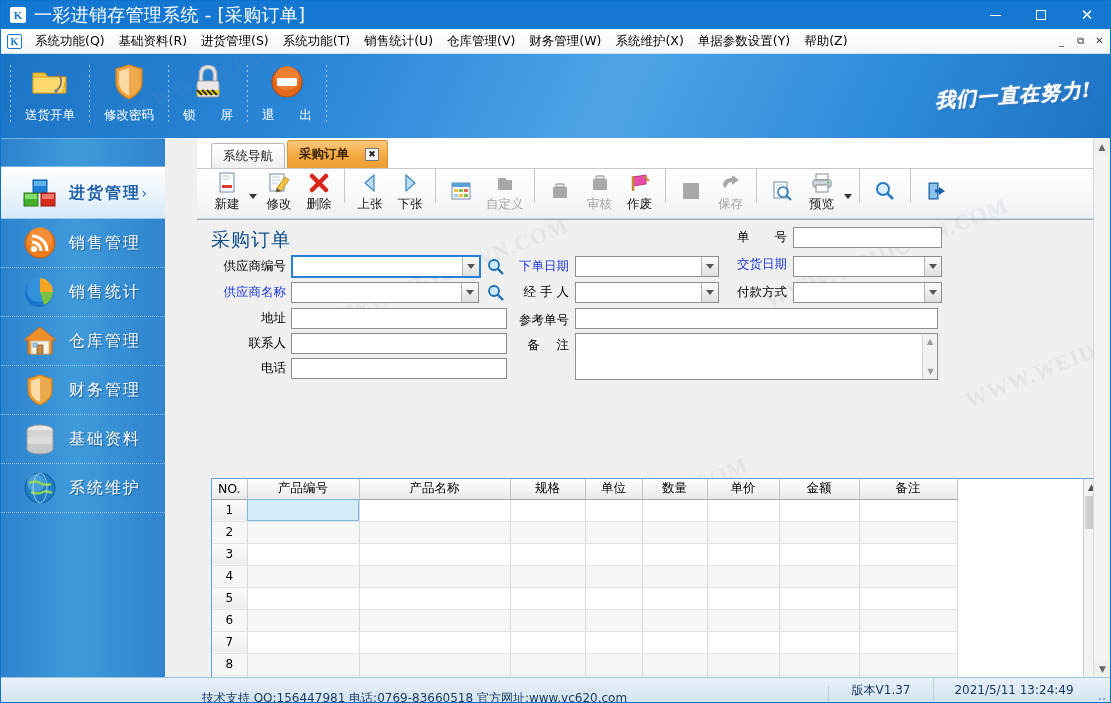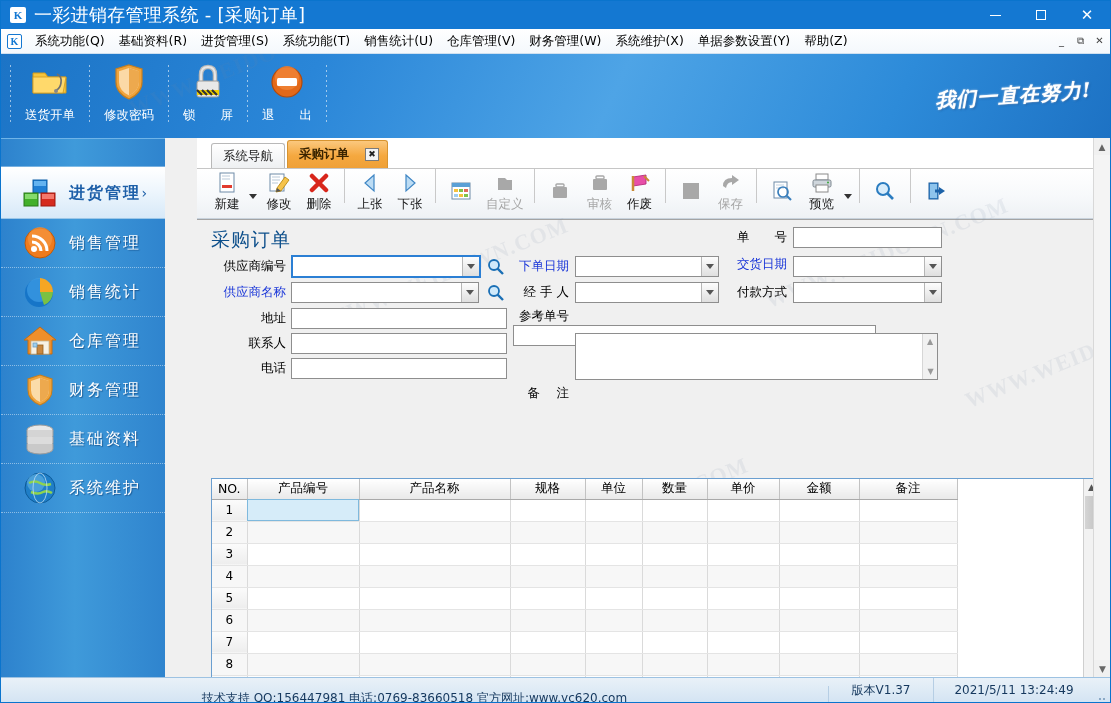--- a/index.html
+++ b/index.html
@@ -741,27 +741,27 @@
       <div style="position:absolute;left:310px;top:62px;display:flex;align-items:center;">
         <div class="lbl" style="width:62px;">经 手 人</div>
         <div class="combo" style="margin-left:6px;">
           <input class="fld" style="width: 144px;" value="">
           <div class="cbtn">
               <i class="cbtn-arrow"></i>
             </div>
         </div>
       </div>
 
-      <div style="position:absolute;left:310px;top:88px;display:flex;align-items:flex-start;flex-direction:column;">
+      <div style="position:absolute;left:310px;top:88px;display:flex;align-items:flex-end;">
         <div class="lbl" style="width:62px;">参考单号</div>
         <input class="fld" style="width: 363px; margin-left: 6px;" value="">
       </div>
 
       <div style="position:absolute;left:310px;top:113px;display:flex;align-items:flex-start;">
-        <div class="lbl" style="width:62px;padding-top:4px;margin-top:48px;">备　 注</div>
+        <div class="lbl" style="width:62px;padding-top:4px;">备　 注</div>
         <div style="position:relative;margin-left:6px;">
           <textarea class="memo" style="width: 363px; height: 47px;"></textarea>
           <div style="position:absolute;right:1px;top:1px;width:15px;height:45px;background:#f1f1f1;border-left:1px solid #d6d6d6;">
             <div style="height:15px;display:flex;align-items:center;justify-content:center;font-size:8px;color:#999;">▲</div>
             <div style="position:absolute;bottom:0;width:15px;height:15px;display:flex;align-items:center;justify-content:center;font-size:8px;color:#999;">▼</div>
           </div>
         </div>
       </div>
 
       <div style="position:absolute;left:520px;top:36px;display:flex;align-items:flex-start;">

